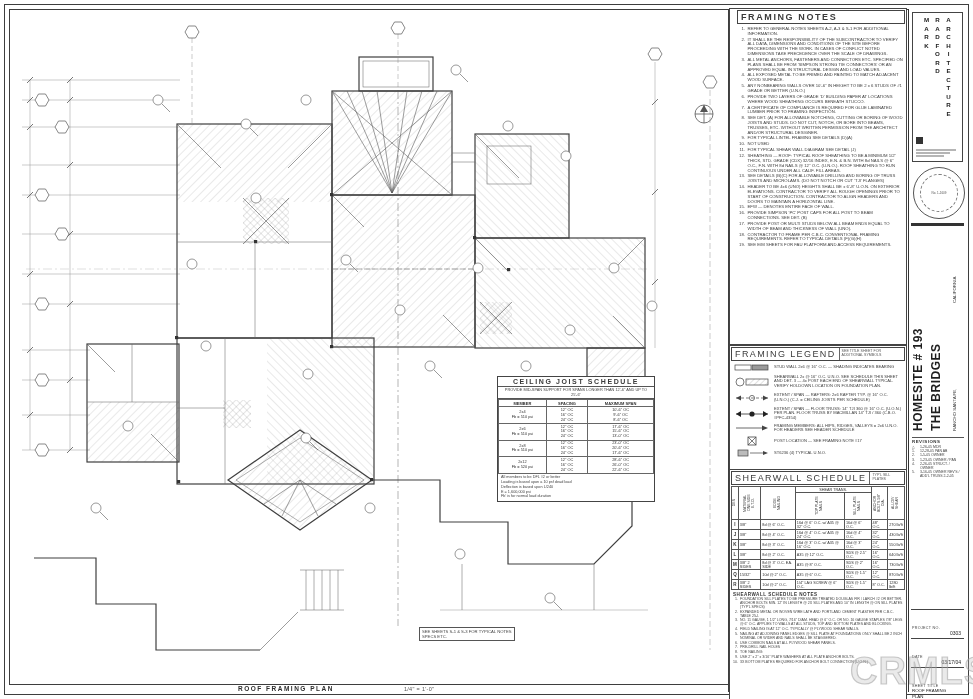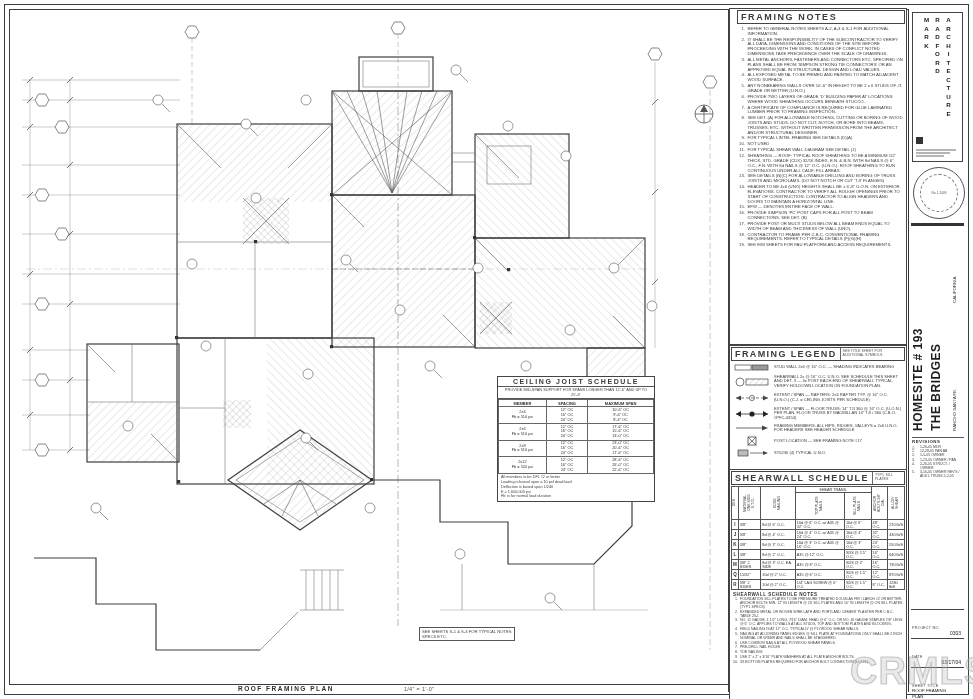--- a/index.html
+++ b/index.html
@@ -13,21 +13,21 @@
   .plan-label{position:absolute;left:238px;top:685px;font-size:6.5px;font-weight:700;
               letter-spacing:1.5px;color:#2e2e2e;white-space:nowrap;}
   .plan-label .scale{margin-left:70px;font-weight:400;letter-spacing:.3px;font-size:5.5px;color:#555;}
   .see-box{position:absolute;left:419px;top:627px;width:90px;border:1px solid #555;
            font-size:4.2px;line-height:1.2;padding:1px 2px;color:#444;background:#fff;}
   
   .sec{position:absolute;left:729px;width:178px;border:1px solid #444;background:#fff;overflow:hidden;box-sizing:border-box;}
   .sec-title{border:1px solid #444;margin:1px;padding:1px 3px;font-size:9px;font-weight:800;
              letter-spacing:1.6px;color:#3a3a3a;white-space:nowrap;}
   .sec-title-row{display:flex;align-items:stretch;margin:1px;border:1px solid #444;}
-  .sec-title-row .t{flex:0 0 auto;padding:1px 3px;font-size:9px;font-weight:700;letter-spacing:1.4px;color:#3a3a3a;}
+  .sec-title-row .t{flex:0 0 auto;padding:1px 3px;font-size:9px;font-weight:400;letter-spacing:1.4px;color:#3a3a3a;}
   .sec-title-row .side{flex:1;font-size:3.6px;line-height:1.15;padding:1px 2px;color:#555;border-left:1px solid #666;}
   .notes-list{padding:2px 3px 1px 3px;}
   .fnote{display:flex;gap:2.5px;font-size:4.25px;line-height:1.13;margin-bottom:1.1px;color:#3d3d3d;}
   .fnote .num{flex:0 0 6px;text-align:right;}
   .fnote .txt{flex:1;}
   
   .lg-item{display:flex;align-items:center;gap:3px;padding:1.5px 3px;}
   .lg-sym{flex:0 0 38px;display:flex;justify-content:center;}
   .lg-txt{flex:1;font-size:4.1px;line-height:1.15;color:#3d3d3d;}
   

